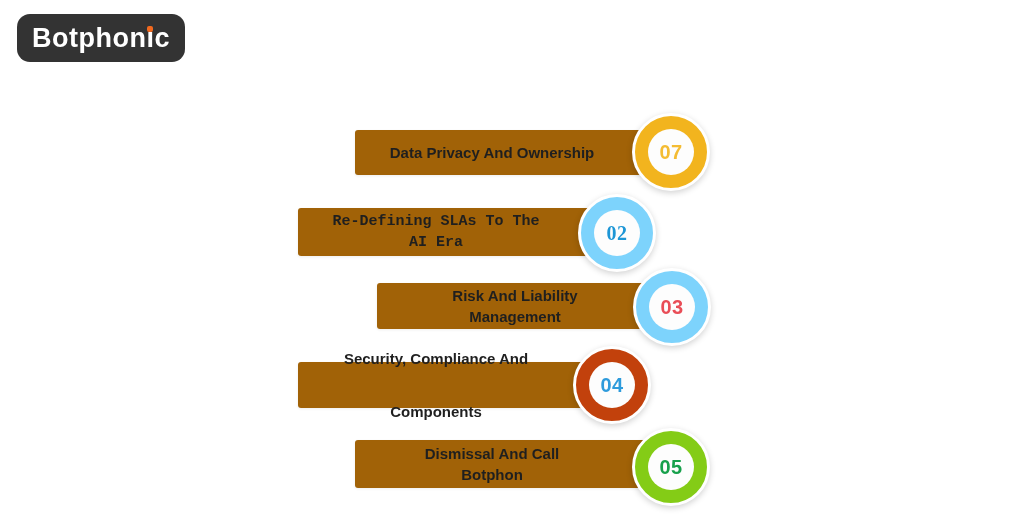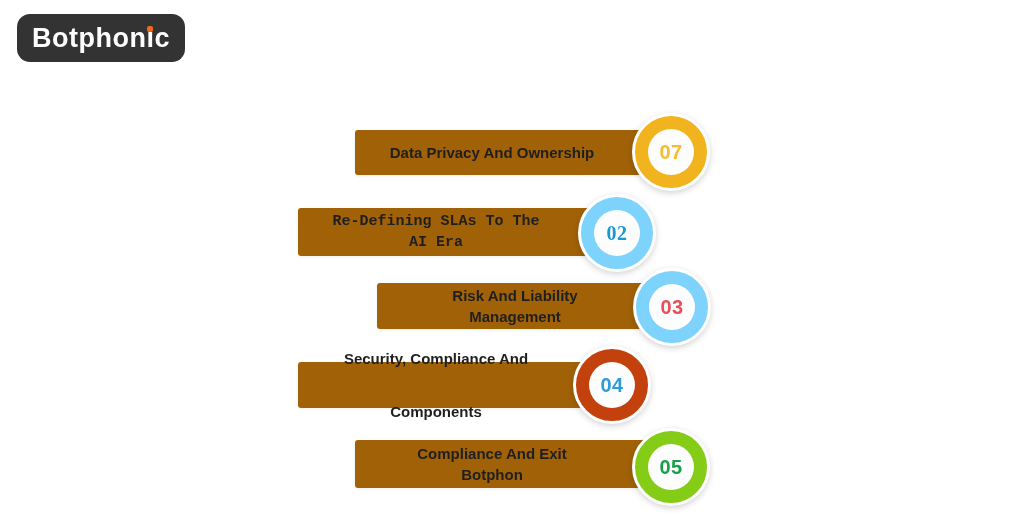--- a/index.html
+++ b/index.html
@@ -115,20 +115,20 @@
 
   <div class="bar bar-4">
     <div>Security, Compliance And</div>
     <div>Components</div>
   </div>
   <div class="badge badge-4" style="background-color: #c2410c;">
     <div class="inner" style="color: rgb(46, 155, 220);">04</div>
   </div>
 
   <div class="bar bar-5">
-    <div>Compliance And Exit</div>
+    <div>Dismissal And Call</div>
     <div>Botphon</div>
   </div>
   <div class="badge badge-5" style="background-color: #84cc16;">
     <div class="inner" style="color: rgb(23, 160, 75);">05</div>
   </div>
 
 </div>
 
 </body></html>

